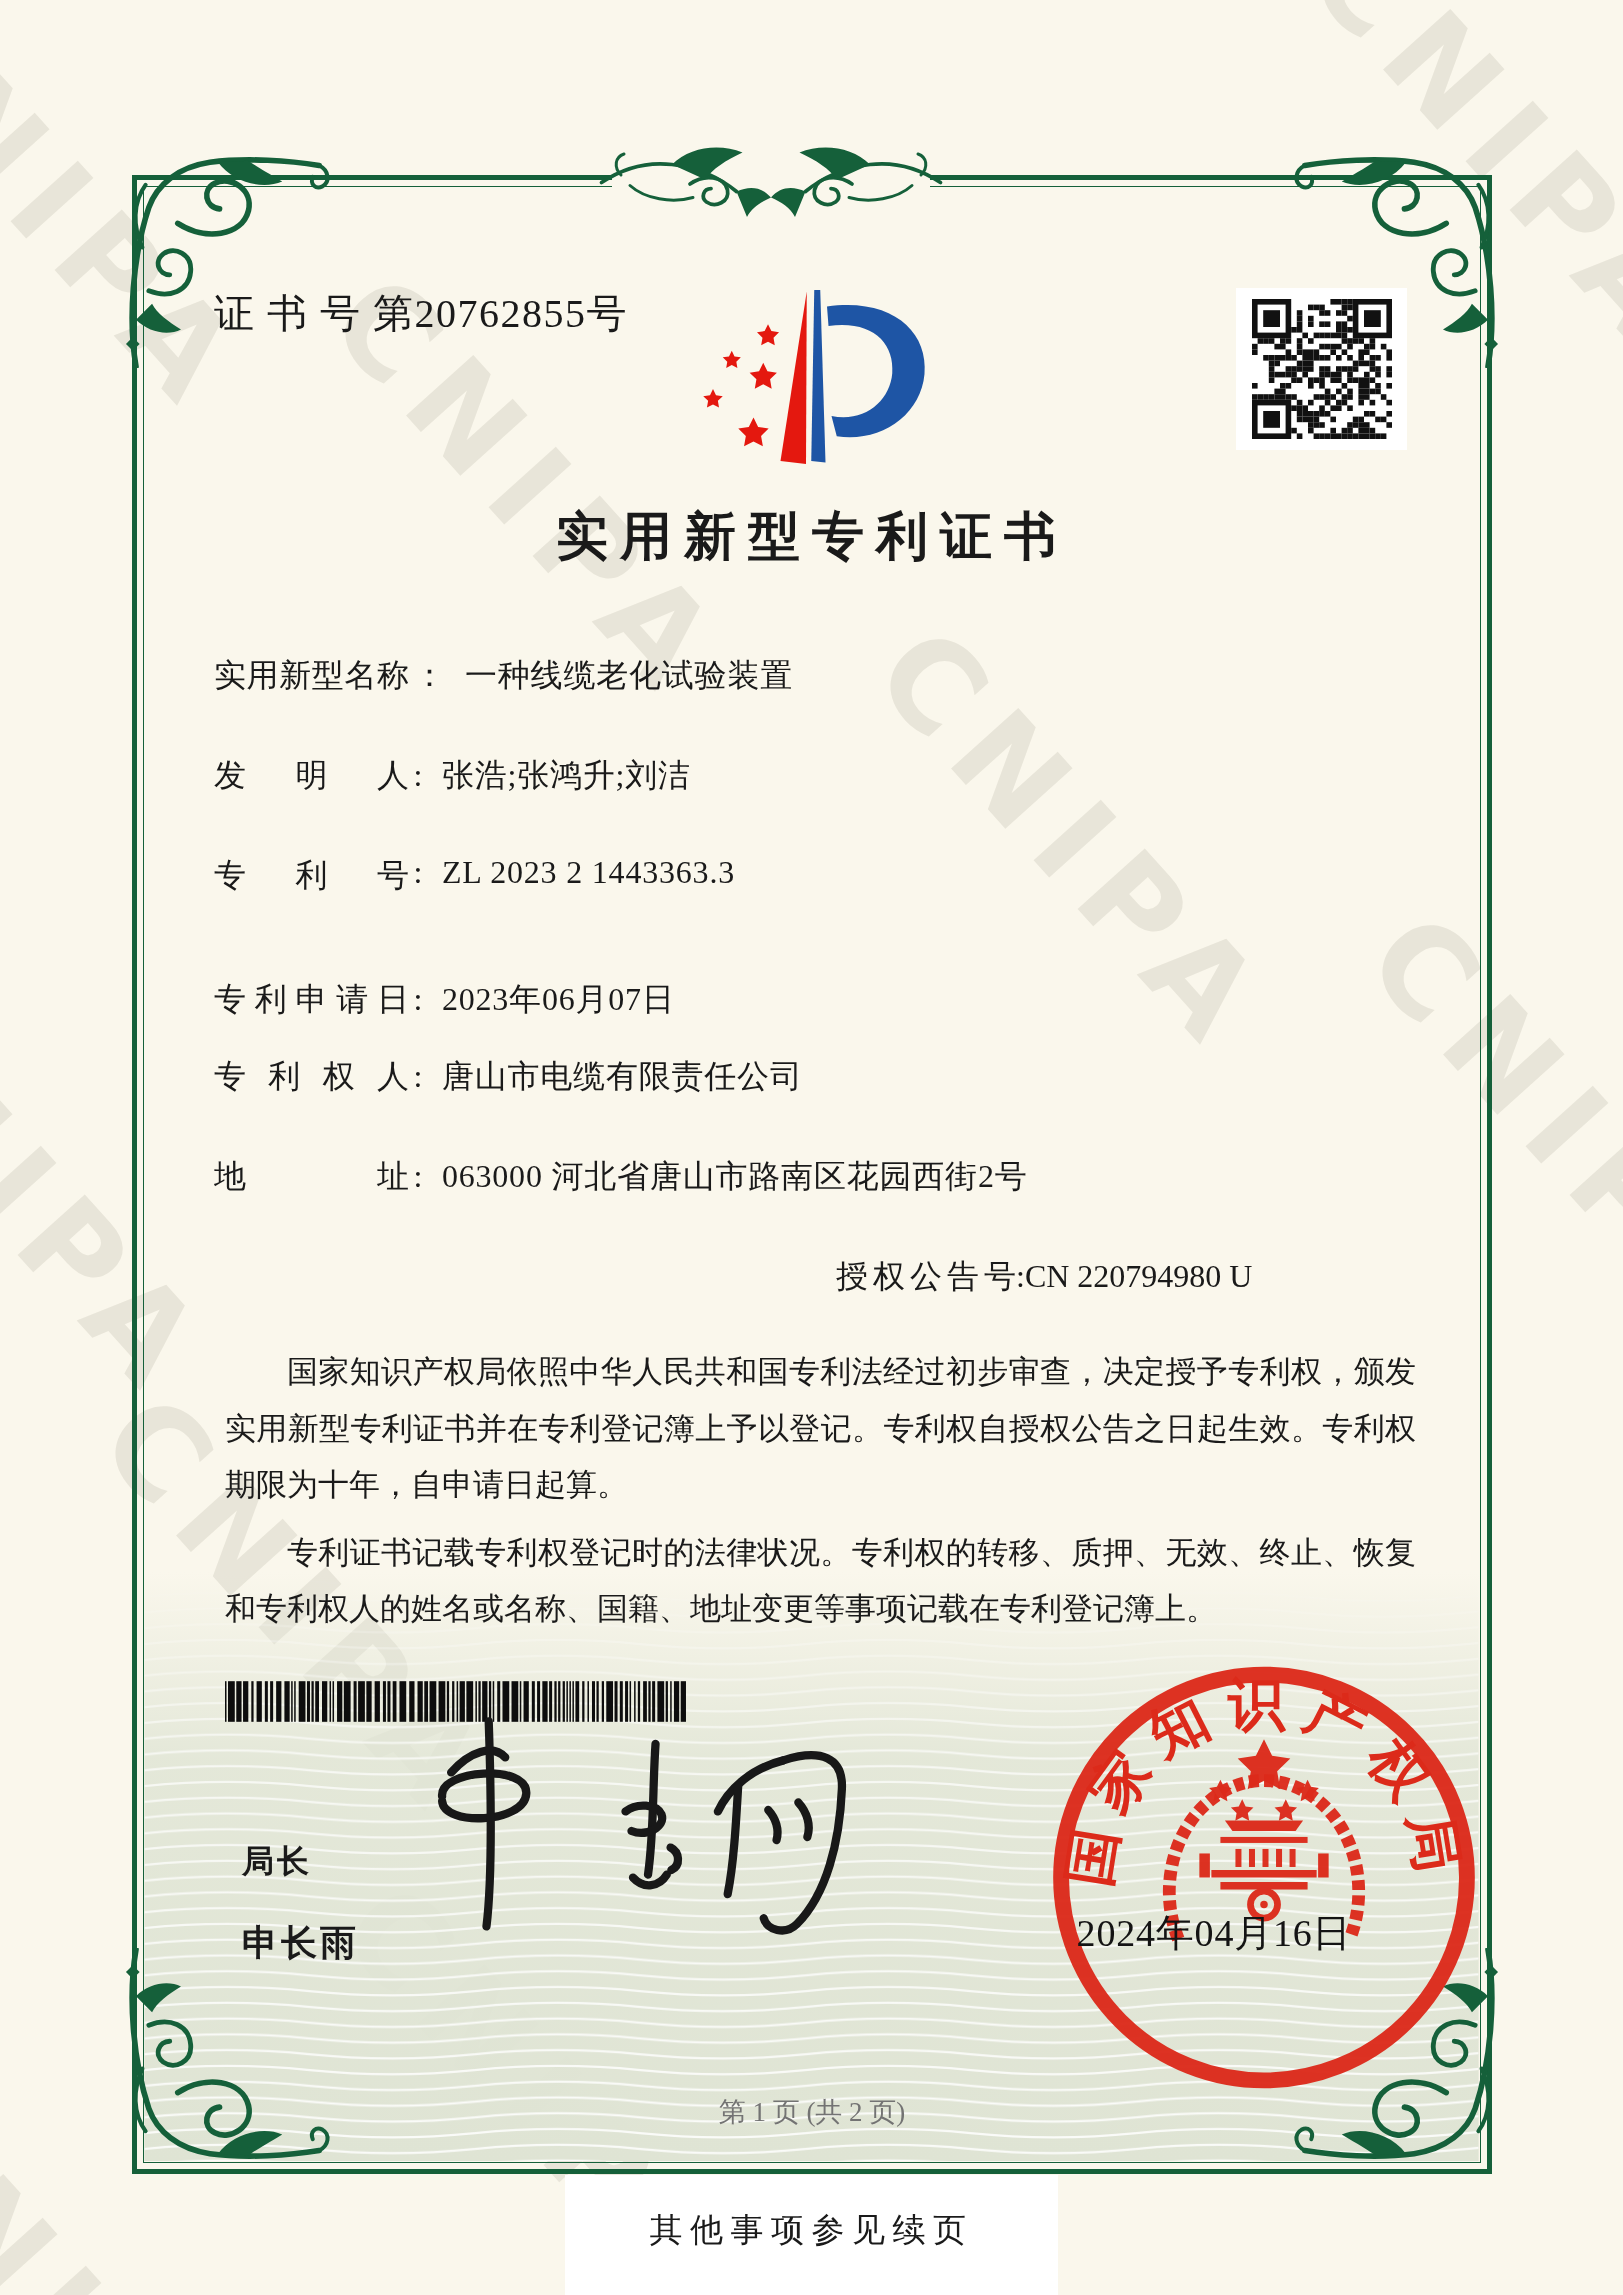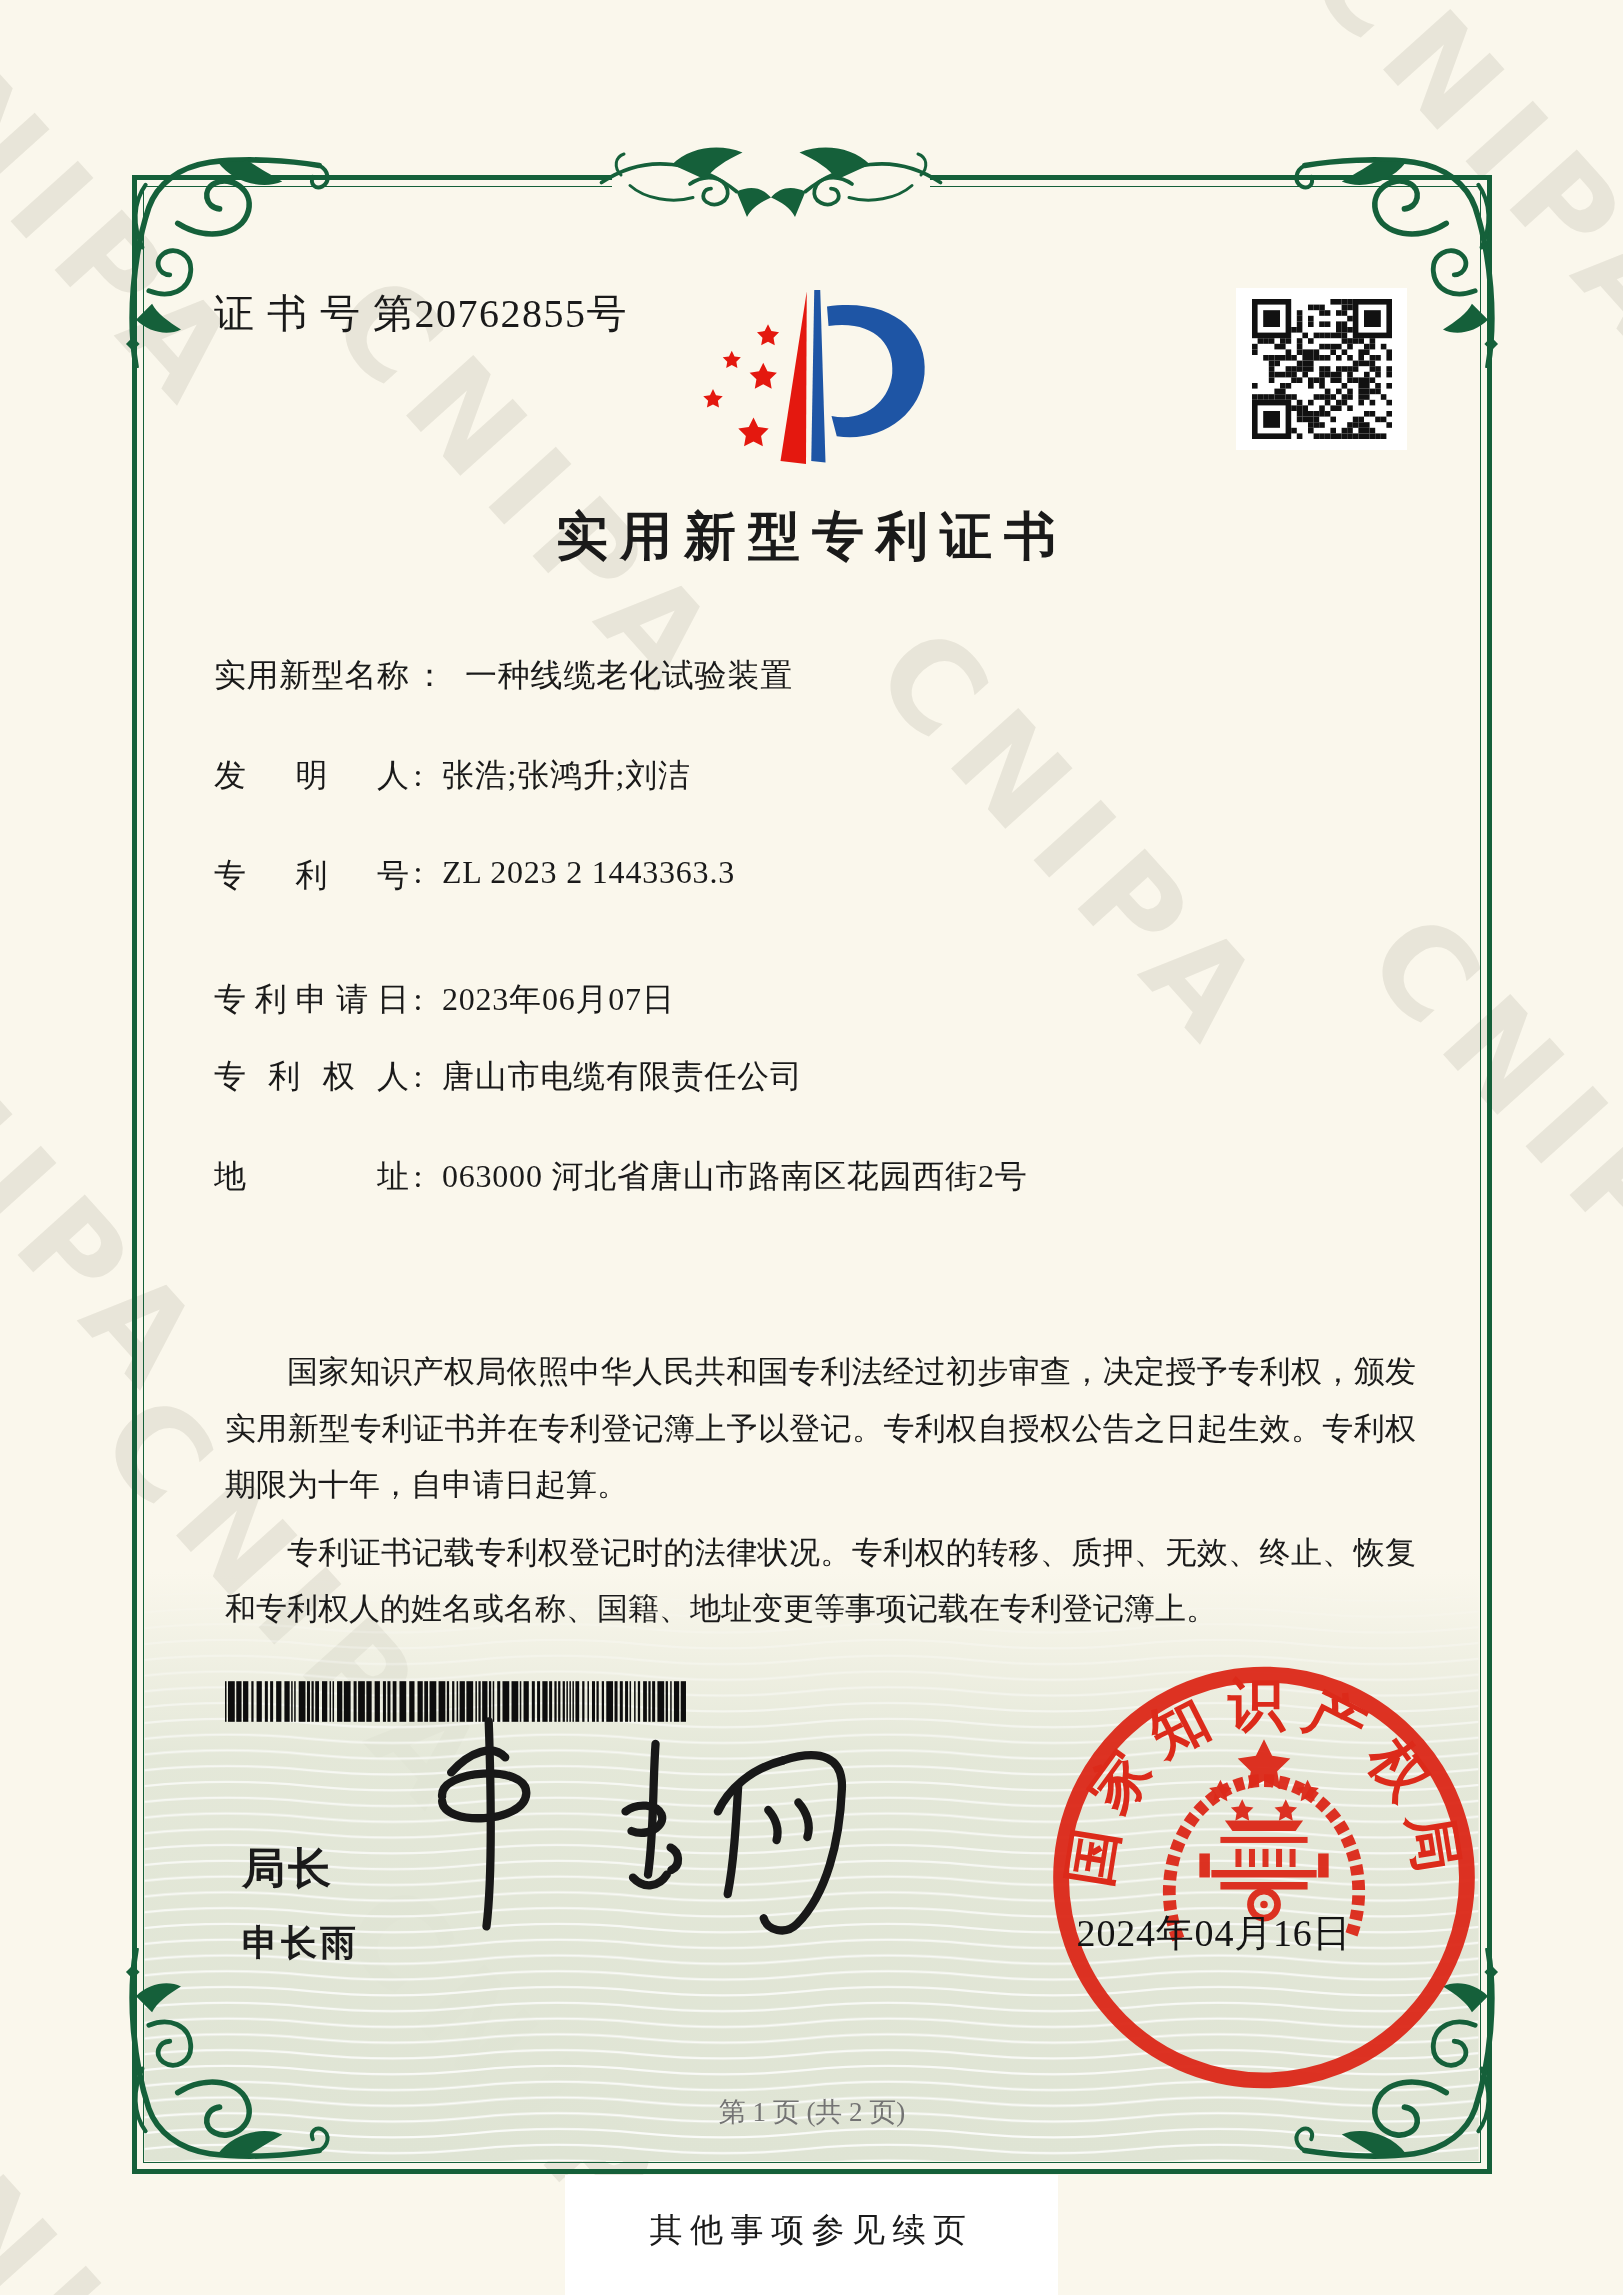--- a/index.html
+++ b/index.html
@@ -41,21 +41,21 @@
   .row2{left:836px;font-size:32px;white-space:nowrap;}
   .row2 .lbl{display:inline-block;width:180px;text-align:justify;text-align-last:justify;}
 
   .paras{left:225px;top:1344px;width:1191px;font-size:31px;line-height:1.83;
          text-align:justify;}
   .paras p{margin:0 0 10.5px 0;text-indent:2em;}
 
   .barcode{left:225px;top:1681px;}
 
   .director{left:242px;top:1840px;font-family:"Liberation Sans","DejaVu Sans",sans-serif;
-            font-weight:700;font-size:43px;letter-spacing:3px;}
+            font-weight:700;font-size:32px;letter-spacing:3px;}
   .director-name{left:242px;top:1919px;font-family:"Liberation Sans","DejaVu Sans",sans-serif;
             font-weight:700;font-size:36px;letter-spacing:3px;}
 
   .signature{left:376px;top:1697px;}
 
   .seal{left:1031px;top:1640px;}
   .seal-date{left:1026px;top:1908px;width:376px;text-align:center;font-size:38px;
              color:#141414;letter-spacing:0.8px;}
 
   .page-footer{left:0;top:2094px;width:1624px;text-align:center;font-size:27px;color:#737373;}
@@ -460,20 +460,23 @@
   </div>
   <div class="content row" style="position:absolute;top:978px;">
     <span class="lbl">专利申请日</span><span class="colon">:</span><span class="val">2023年06月07日</span>
   </div>
   <div class="content row" style="position:absolute;top:1055px;">
     <span class="lbl">专利权人</span><span class="colon">:</span><span class="val">唐山市电缆有限责任公司</span>
   </div>
   <div class="content row" style="position:absolute;top:1155px;">
     <span class="lbl">地址</span><span class="colon">:</span><span class="val">063000 河北省唐山市路南区花园西街2号</span>
   </div>
+  <div class="content row2" style="position:absolute;top:1255px;">
+    <span class="lbl">授权公告号</span><span class="colon">:</span><span class="val">CN 220794980 U</span>
+  </div>
 
   <div class="content paras" style="position:absolute;">
     <p>国家知识产权局依照中华人民共和国专利法经过初步审查，决定授予专利权，颁发实用新型专利证书并在专利登记簿上予以登记。专利权自授权公告之日起生效。专利权期限为十年，自申请日起算。</p>
     <p>专利证书记载专利权登记时的法律状况。专利权的转移、质押、无效、终止、恢复和专利权人的姓名或名称、国籍、地址变更等事项记载在专利登记簿上。</p>
   </div>
 
   <div class="content barcode" style="position:absolute;">
     <svg width="470" height="41" xmlns="http://www.w3.org/2000/svg" viewBox="0 0 625 54">
         <rect x="0" y="0" width="2" height="54" fill="#0d0d0d"></rect>
         <rect x="4" y="0" width="9" height="54" fill="#0d0d0d"></rect>

